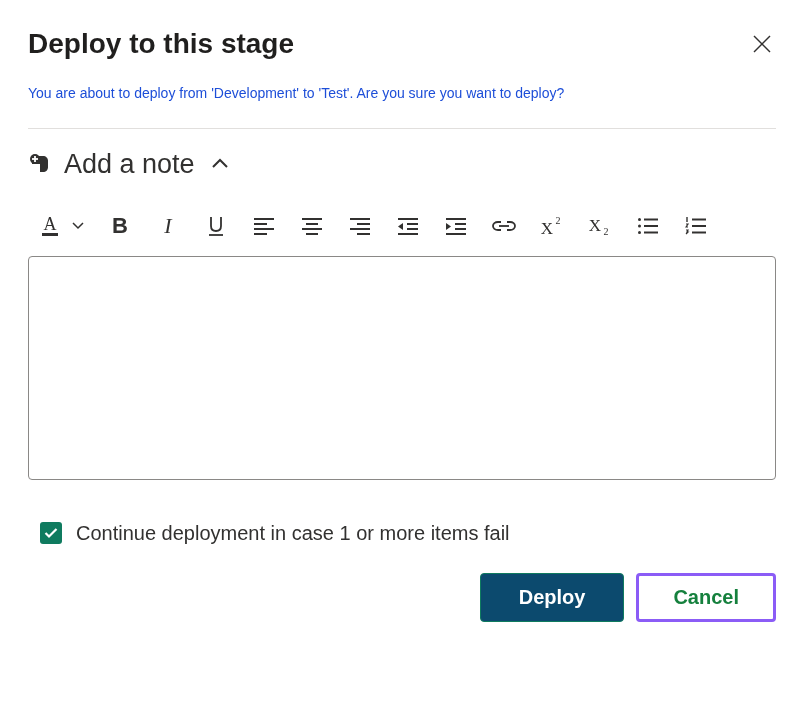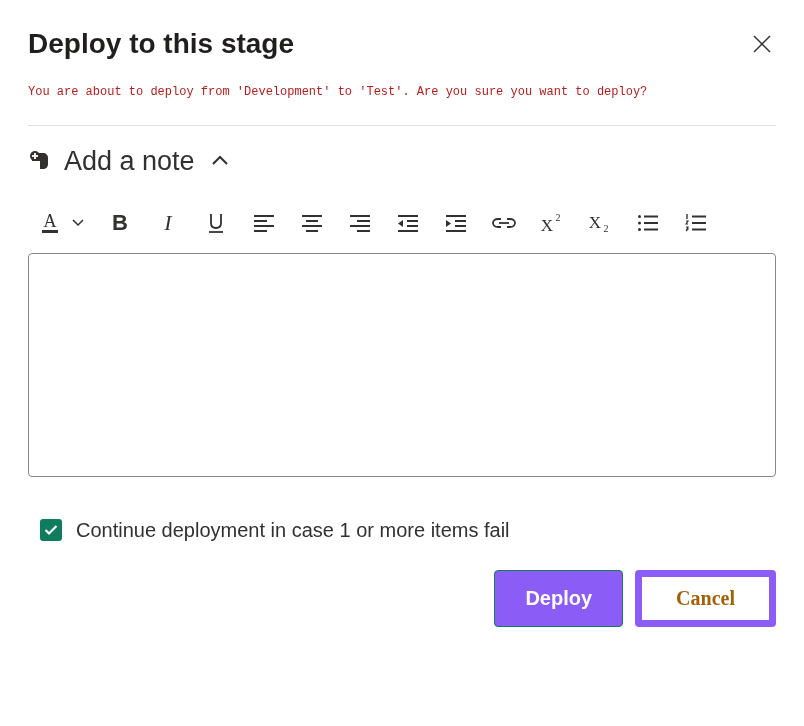--- a/index.html
+++ b/index.html
@@ -29,25 +29,24 @@
     .close-btn {
       background: none;
       border: none;
       cursor: pointer;
       padding: 4px;
       display: flex;
       align-items: center;
       justify-content: center;
     }
     .description {
-      font-size: 12px;
-      color: #b91c1c;
+      font-size: 14px;
+      color: #1d4ed8;
       line-height: 1.4;
       margin-bottom: 24px;
-      font-family: Liberation Mono, monospace;
     }
     .divider {
       border: none;
       border-top: 1px solid #e1dfdd;
       margin-bottom: 20px;
     }
     .note-header {
       display: flex;
       align-items: center;
       gap: 12px;
@@ -142,30 +141,29 @@
     }
     .btn {
       font-size: 20px;
       font-weight: 600;
       padding: 10px 34px;
       border-radius: 4px;
       cursor: pointer;
       border: 1px solid transparent;
     }
     .btn-primary {
-      background: #8b5cf6;
+      background: #0c4a6e;
       color: #ffffff;
       border-color: #0f7b5f;
-      padding: 10px 30px;
+      padding: 10px 38px;
     }
     .btn-secondary {
       background: #ffffff;
-      color: #a16207;
-      border: 7px solid #8b5cf6;
-      font-family: Liberation Serif, serif;
+      color: #15803d;
+      border: 3px solid #8b5cf6;
     }
   </style>
 </head>
 <body>
 
 
 
 <div class="header">
   <h1 class="title">Deploy to this stage</h1>
   <button class="close-btn">

